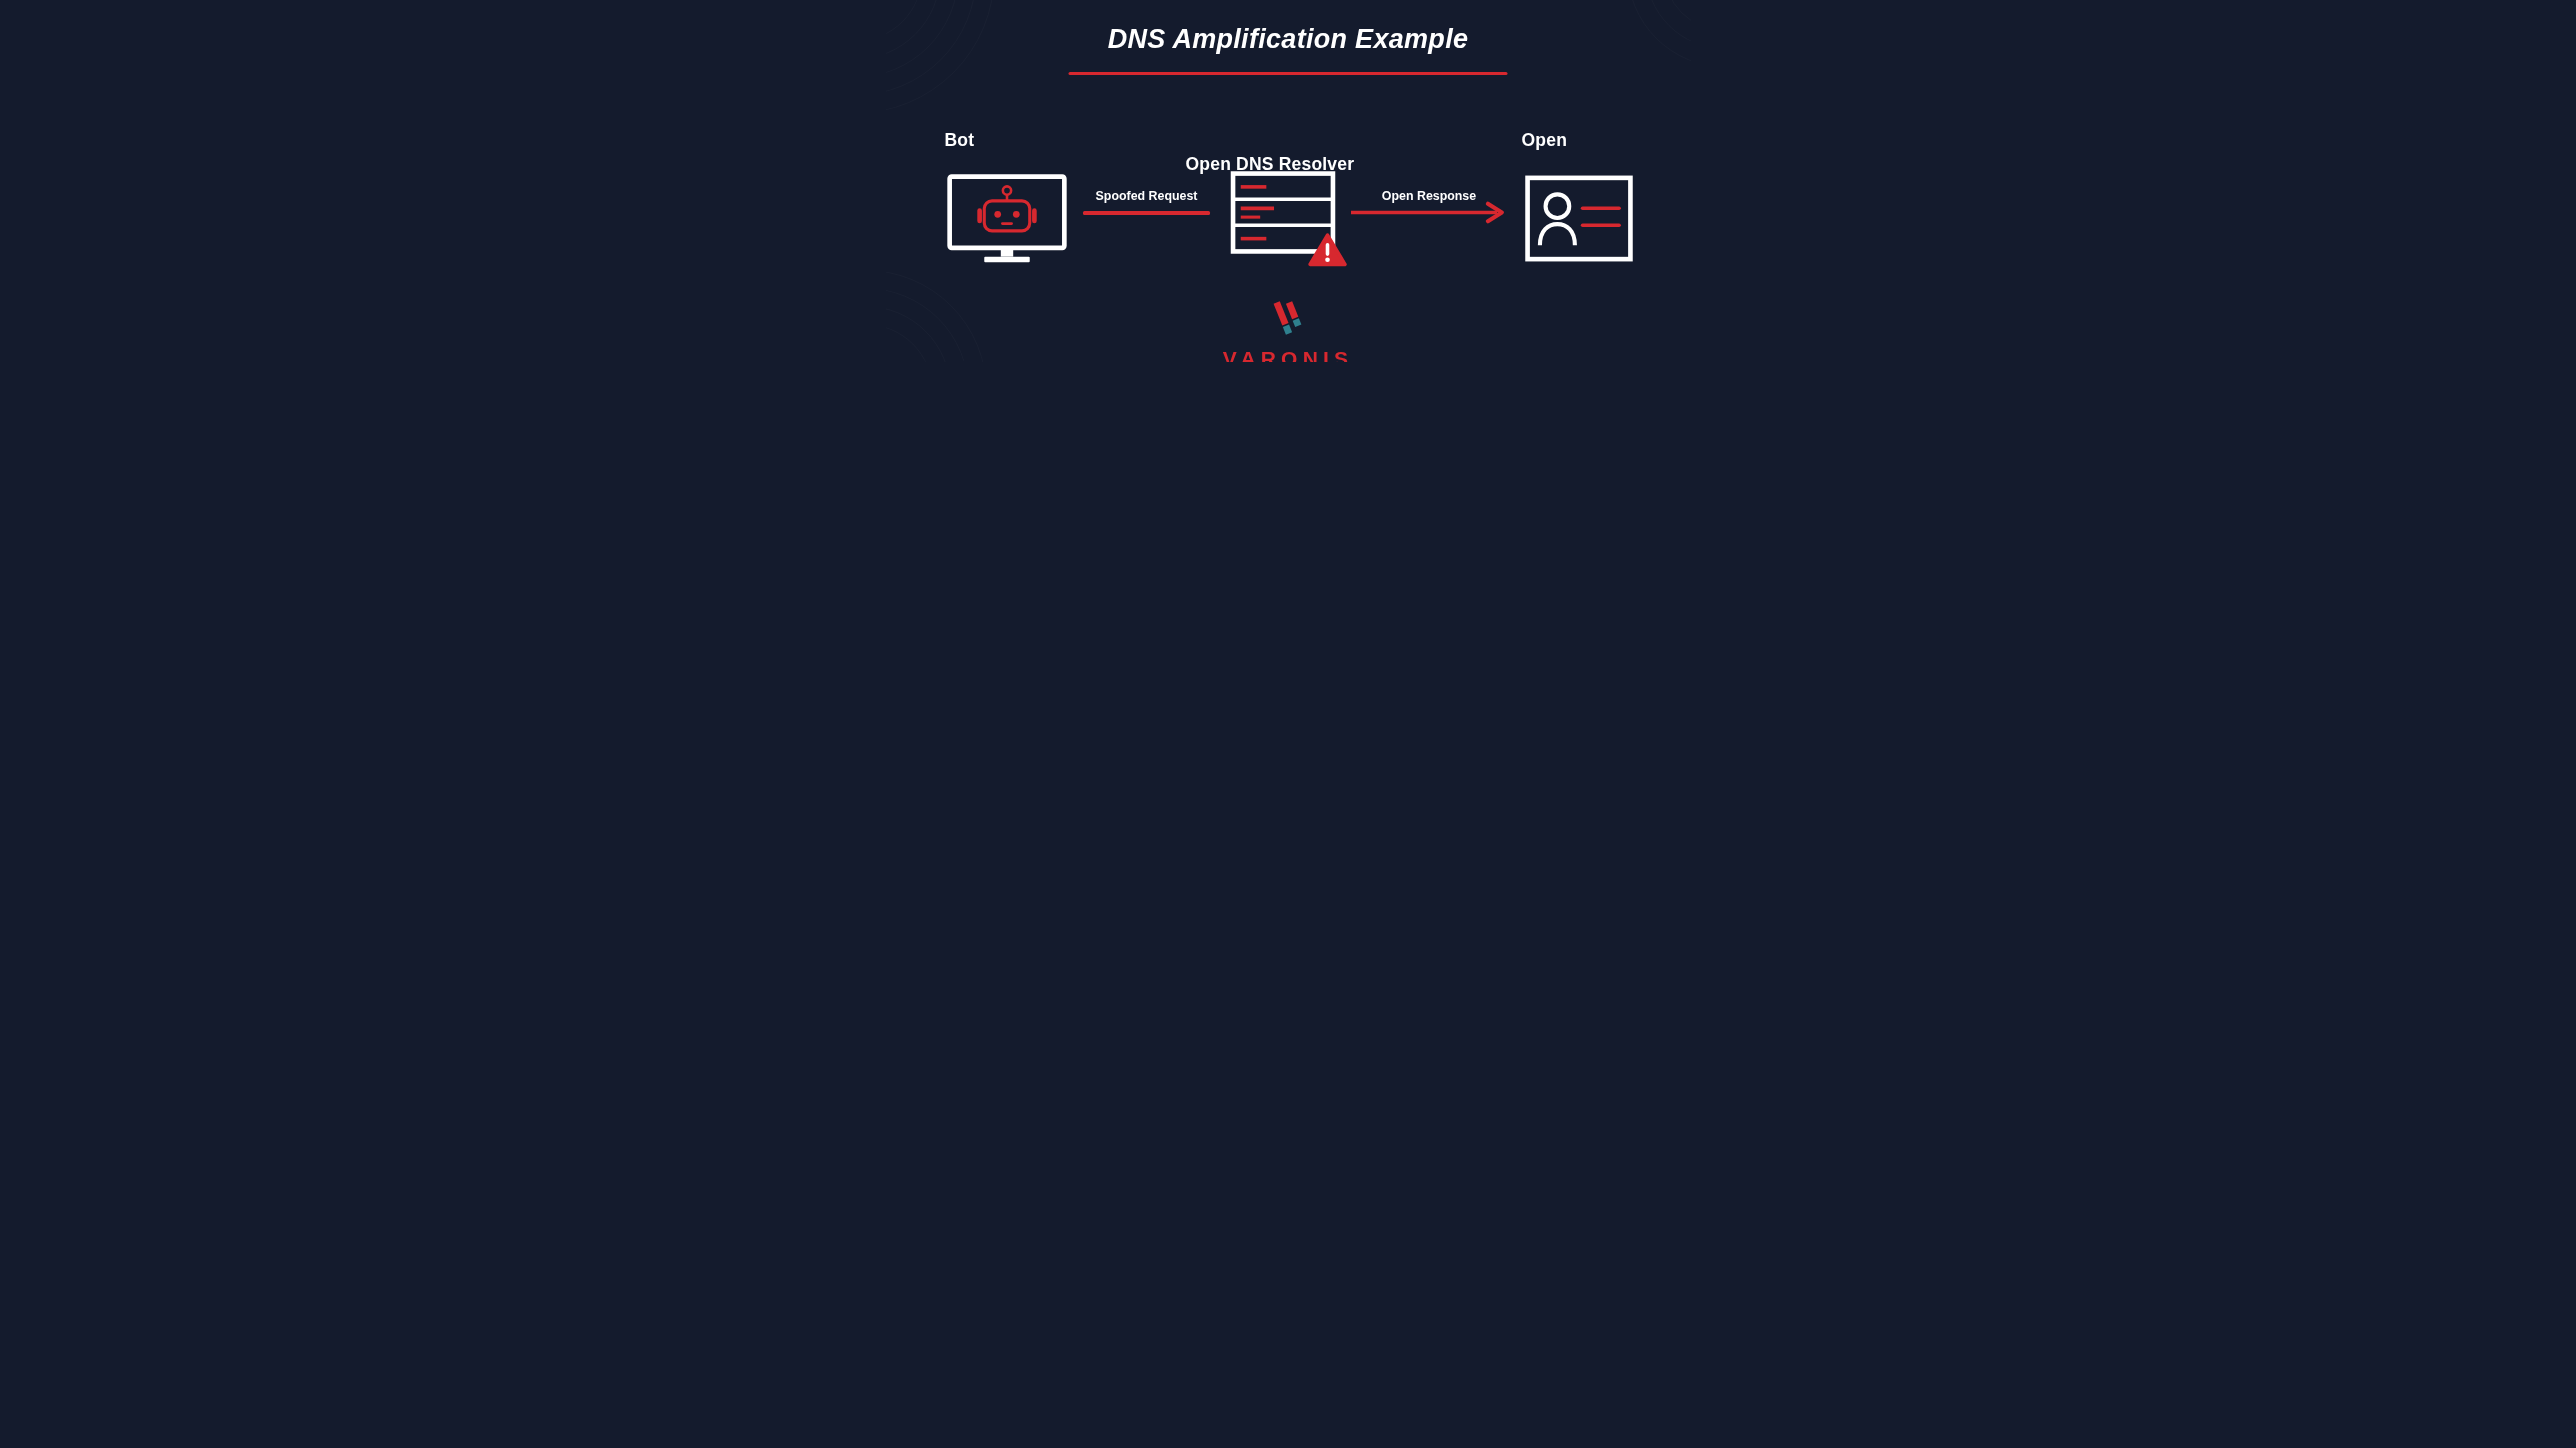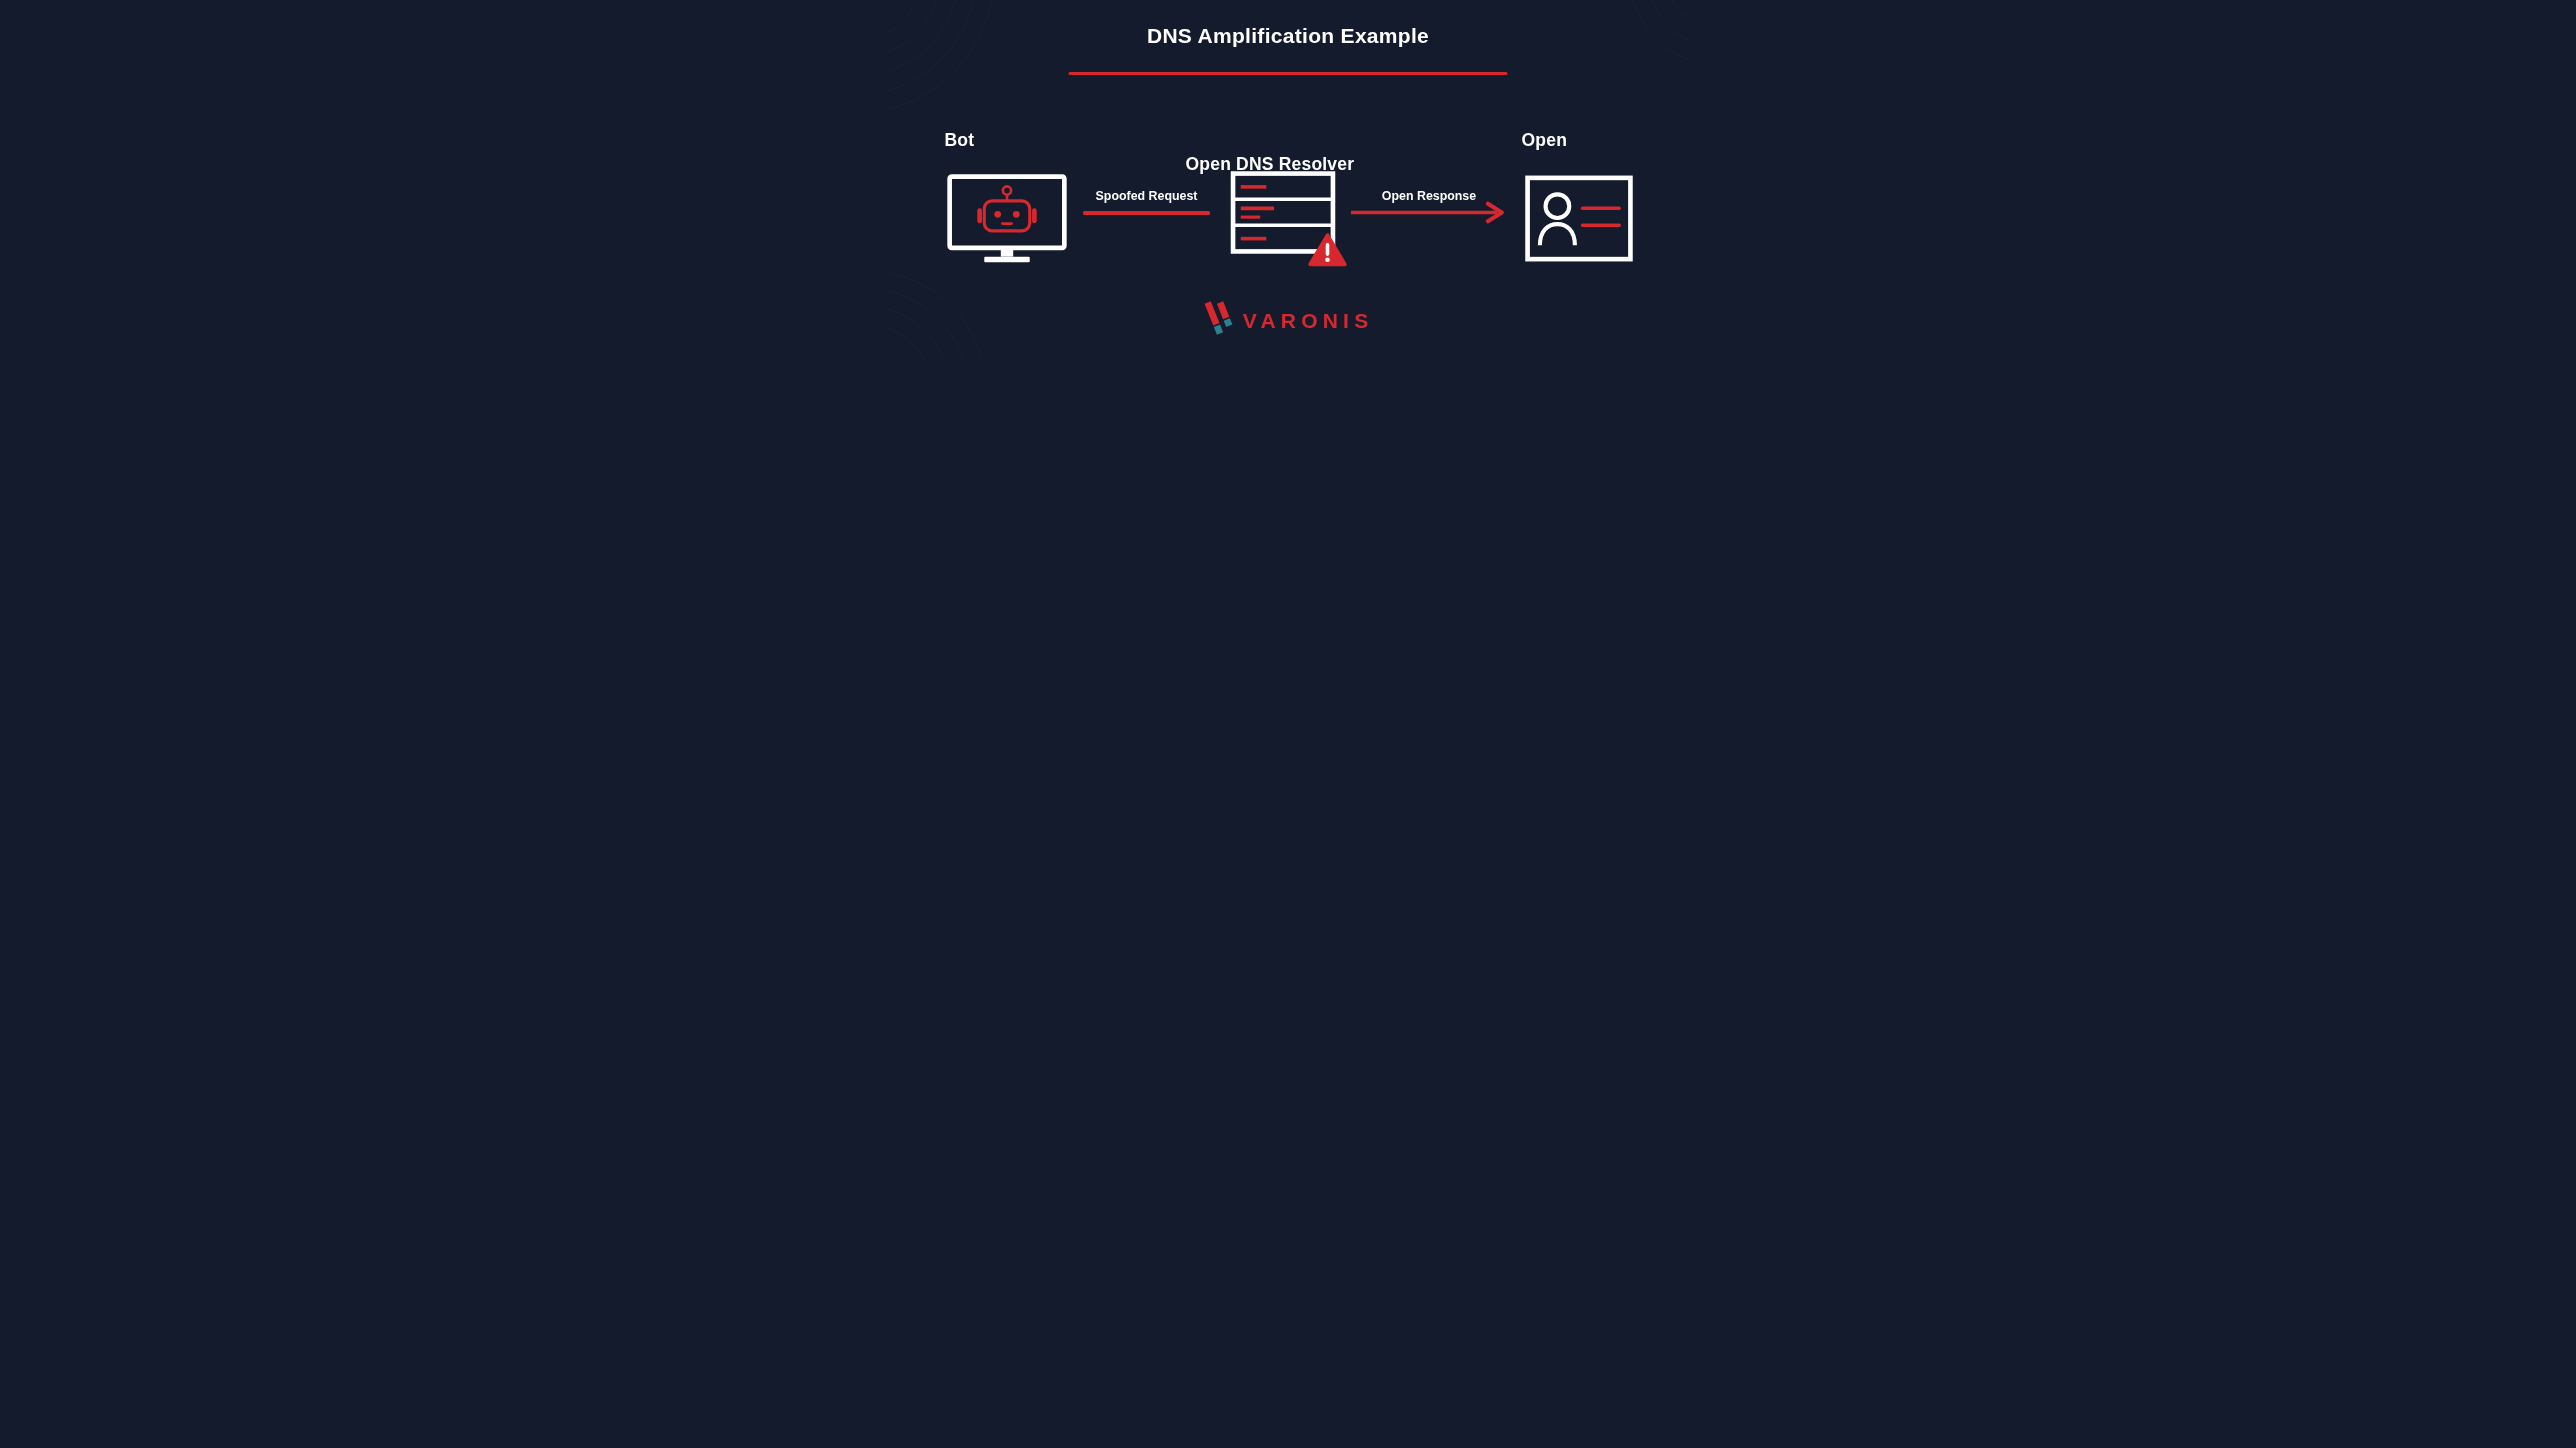--- a/index.html
+++ b/index.html
@@ -21,23 +21,24 @@
     position: absolute;
     inset: 0;
     pointer-events: none;
   }
   .title {
     position: absolute;
     top: 24px;
     left: 0;
     width: 100%;
     text-align: center;
-    font-size: 21px;
+    font-size: 27px;
     font-weight: bold;
     letter-spacing: 0.3px;
+    font-style: italic;
   }
   .title-underline {
     position: absolute;
     top: 72px;
     left: 50%;
     transform: translateX(-50%);
     width: 439px;
     height: 3.1px;
     background: #d7282f;
     border-radius: 1.5px;
@@ -85,20 +86,21 @@
 
   .logo-row {
     position: absolute;
     top: 301px;
     left: 0;
     width: 100%;
     display: flex;
     align-items: center;
     justify-content: center;
     gap: 8.2px;
+    flex-direction: column;
   }
   .wordmark {
     color: #d7282f;
     font-size: 21px;
     font-weight: bold;
     letter-spacing: 5.2px;
     line-height: 1;
     padding-top: 3.1px;
   }
 </style>

